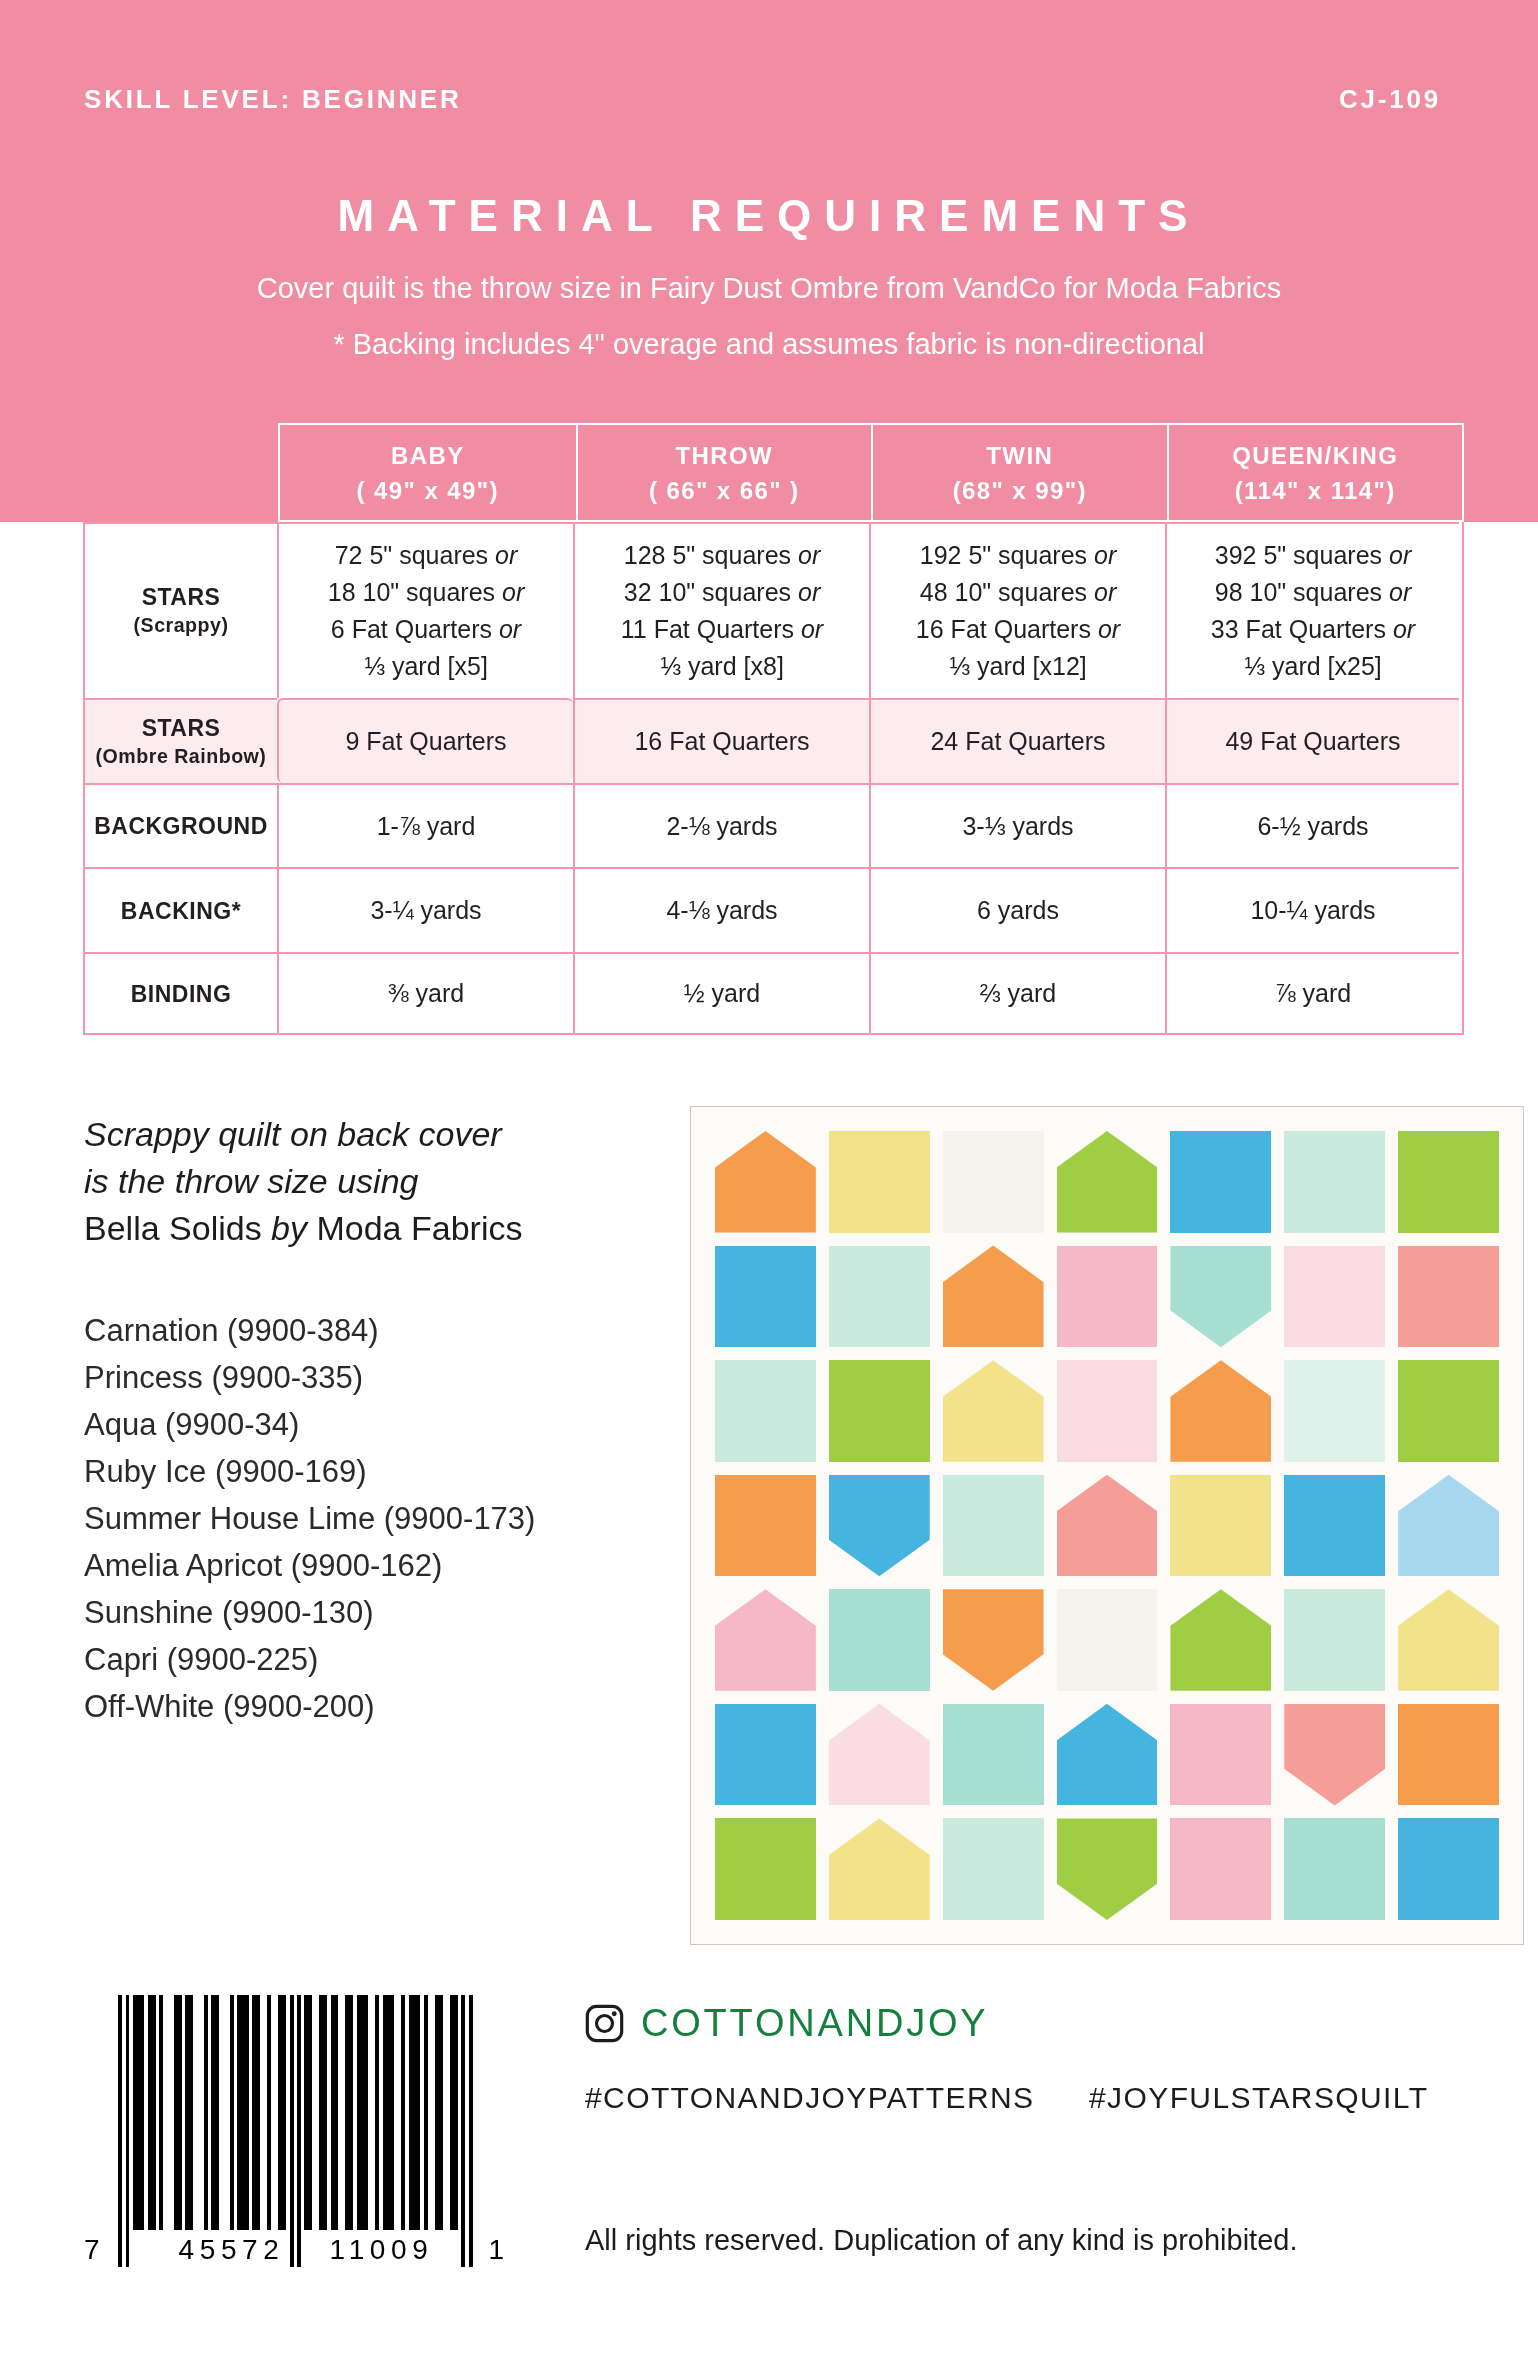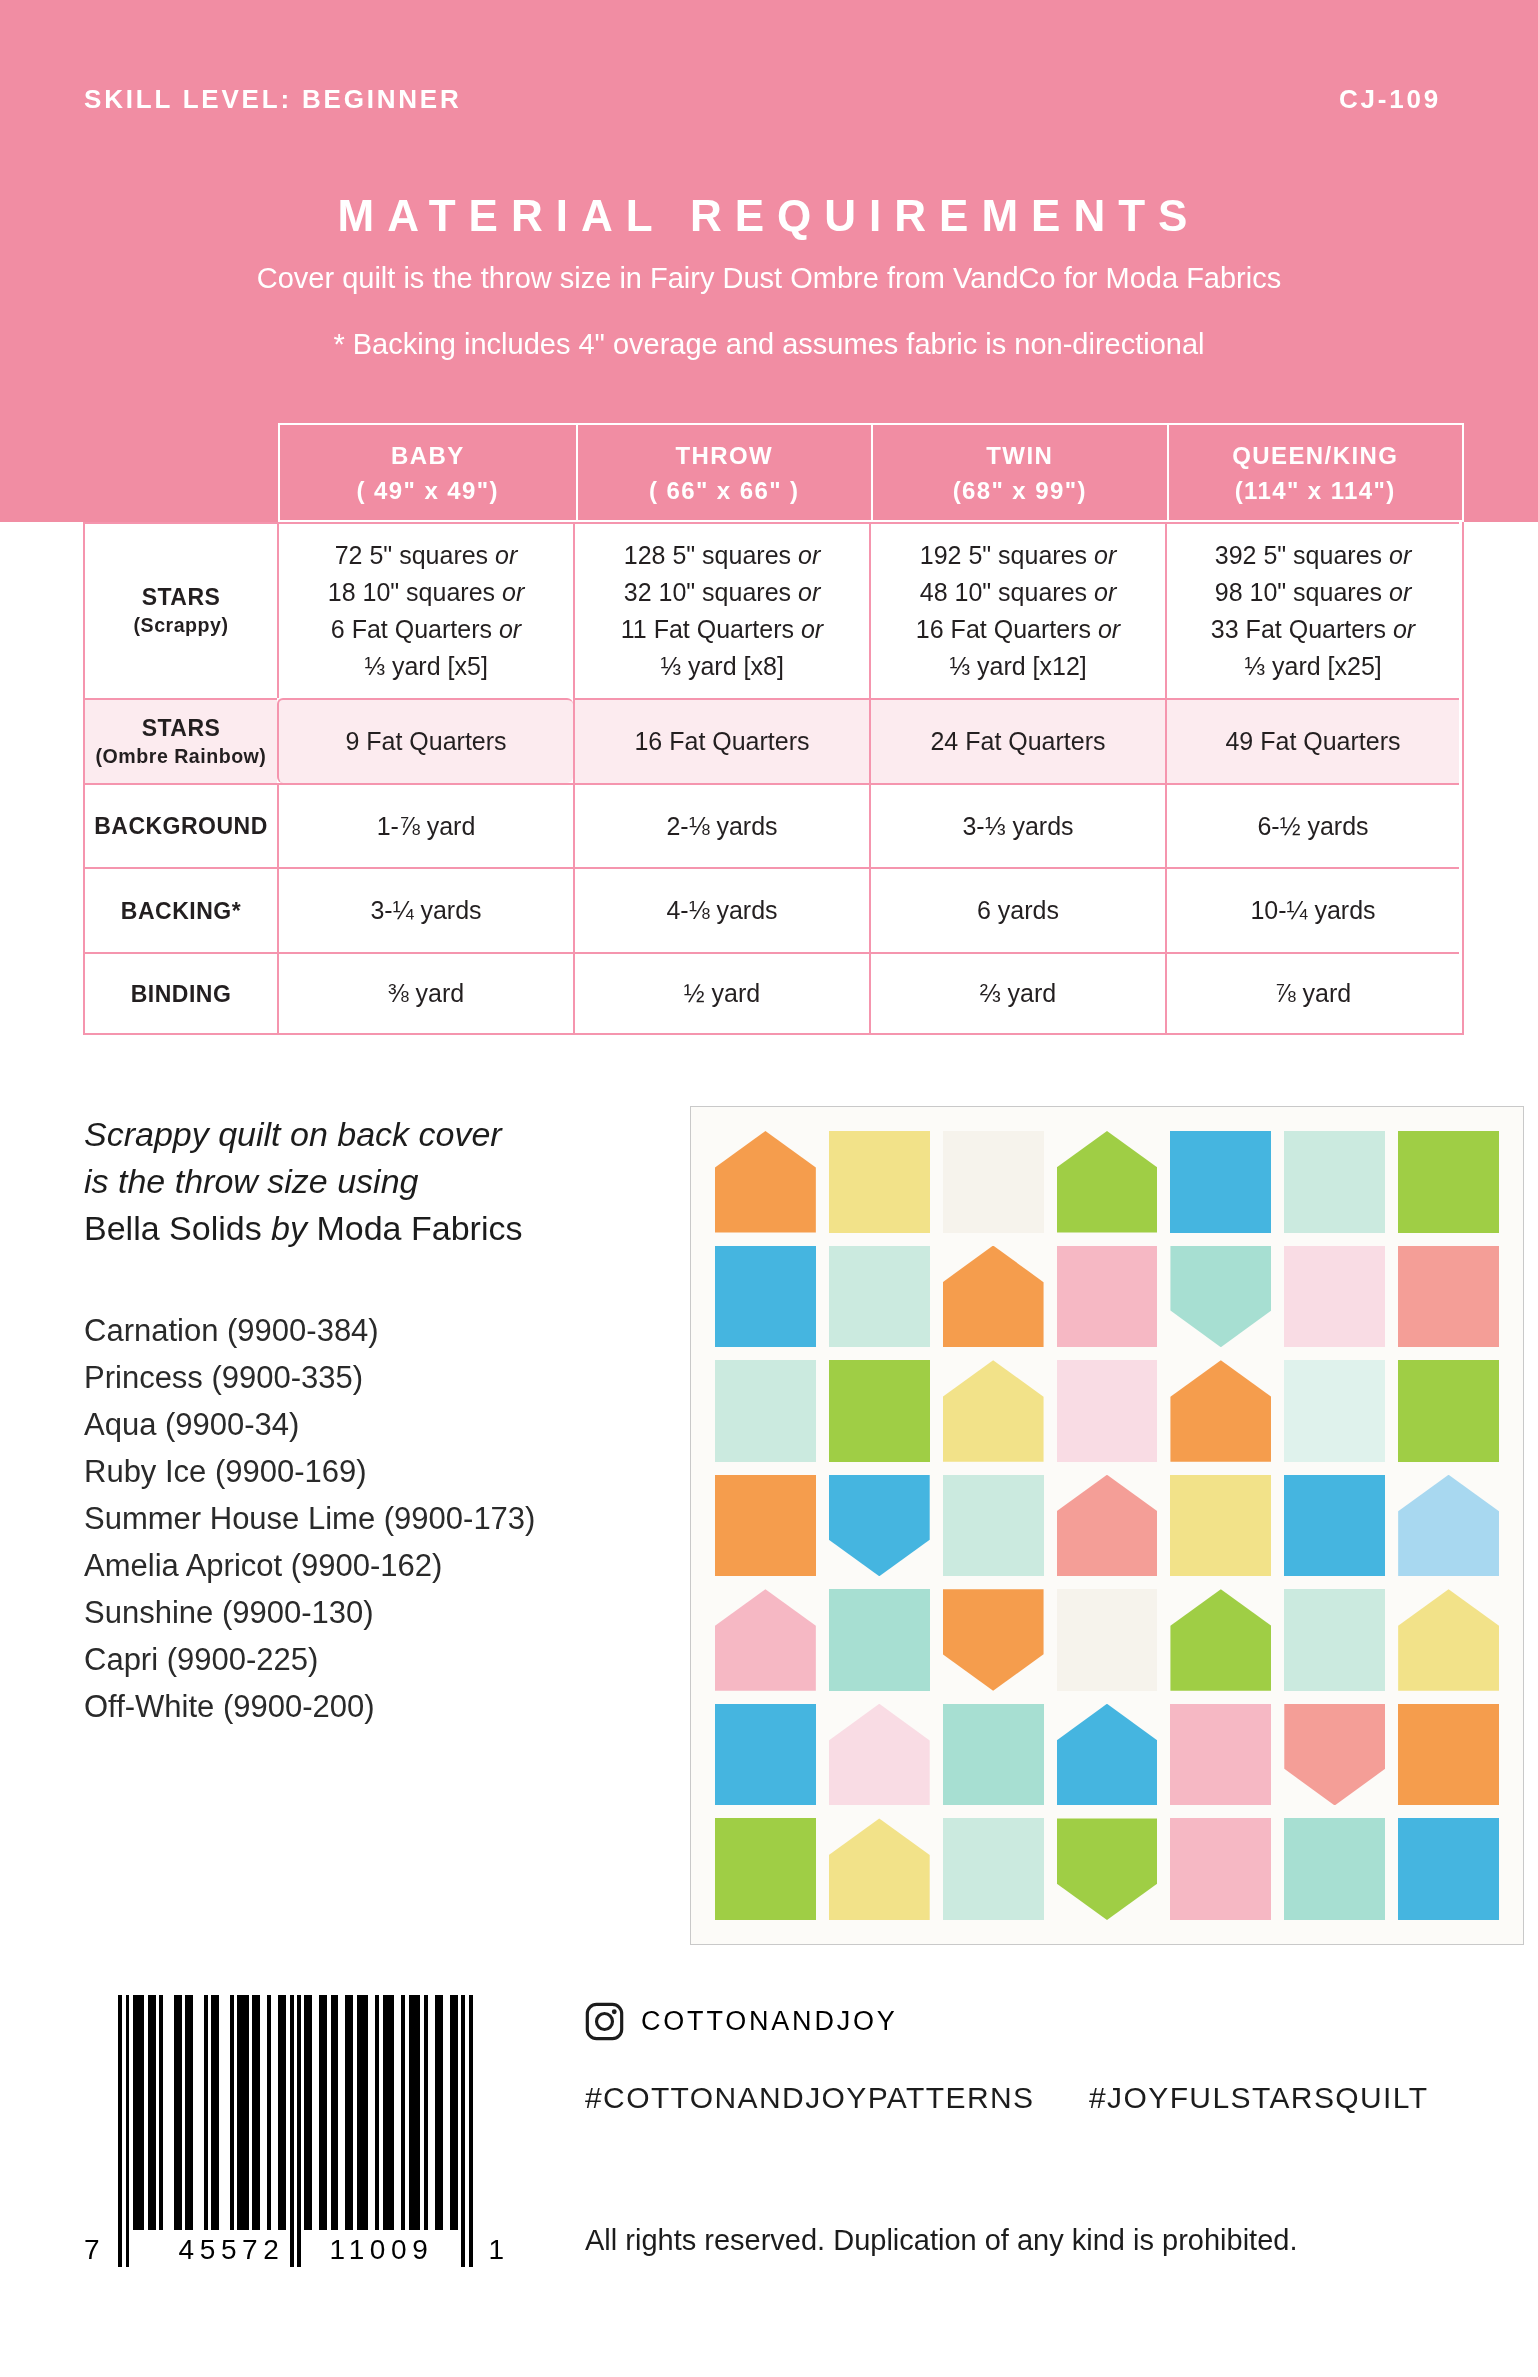--- a/index.html
+++ b/index.html
@@ -6,21 +6,21 @@
   .page{position:relative;width:1538px;height:2377px;background:#ffffff;overflow:hidden;
         font-family:"Liberation Sans","DejaVu Sans",sans-serif;color:#231f20;}
 
   
   .band{position:absolute;left:0;top:0;width:1538px;height:522px;background:#F18DA3;}
   .skill{position:absolute;left:84px;top:84px;font-size:26px;font-weight:700;color:#fff;letter-spacing:2.8px;}
   .code{position:absolute;right:97px;top:84px;font-size:26px;font-weight:700;color:#fff;letter-spacing:2.8px;}
   .title{position:absolute;left:0;top:191px;width:1538px;text-align:center;margin:0;
          font-size:44px;font-weight:700;color:#fff;letter-spacing:13px;}
   .sub{position:absolute;left:0;width:1538px;text-align:center;margin:0;font-size:29px;color:#fff;font-weight:400;}
-  .sub1{top:262px;} .sub2{top:328px;}
+  .sub1{top:272px;} .sub2{top:328px;}
 
   
   .colheads{position:absolute;left:278px;top:423px;width:1186px;height:99px;display:grid;
             grid-template-columns:repeat(4,1fr);border:2.8px solid #fff;box-sizing:border-box;}
   .colhead{border-left:2.8px solid #fff;display:flex;flex-direction:column;justify-content:center;align-items:center;
            color:#fff;font-weight:700;font-size:24px;letter-spacing:1.4px;line-height:35px;}
   .colhead:first-child{border-left:none;}
 
   
   .reqtable{position:absolute;left:83px;top:522px;width:1381px;border:2.8px solid #F595AE;border-top:none;
@@ -45,21 +45,21 @@
          border:0.9px solid #c9c9c9;box-sizing:border-box;padding:24px;}
   .quiltgrid{width:100%;height:100%;display:grid;grid-template-columns:repeat(7,1fr);
              grid-template-rows:repeat(7,1fr);gap:13px;}
   .qcell{position:relative;}
   .qcell .fill{position:absolute;inset:0;}
   .qcell .pent-up{clip-path:polygon(50% 0%,100% 36%,100% 100%,0% 100%,0% 36%);}
   .qcell .pent-down{clip-path:polygon(0% 0%,100% 0%,100% 64%,50% 100%,0% 64%);}
 
   
   .igrow{position:absolute;left:585px;top:2002px;display:flex;align-items:center;gap:17px;}
-  .igrow .handle{font-size:27px;letter-spacing:2.8px;color:#000000;}
+  .igrow .handle{font-size:38px;letter-spacing:2.8px;color:#15803d;}
   .hashtag1{position:absolute;left:585px;top:2081px;font-size:30px;letter-spacing:1.4px;color:#1c1c1c;}
   .hashtag2{position:absolute;left:1089px;top:2081px;font-size:30px;letter-spacing:1.4px;color:#1c1c1c;}
   .site{position:absolute;left:585px;top:2170px;font-size:32px;letter-spacing:1.9px;color:#1c1c1c;}
   .rights{position:absolute;left:585px;top:2224px;font-size:29px;color:#1c1c1c;}
 
   
   .barcode{position:absolute;left:118px;top:1995px;width:354px;height:280px;}
   .bar{position:absolute;top:0;background:#000;}
   .bcdigit{position:absolute;font-size:28px;color:#000;top:239px;}
   .bc7{left:-34px;} .bcL{left:48px;width:131px;text-align:center;letter-spacing:5.6px;}

